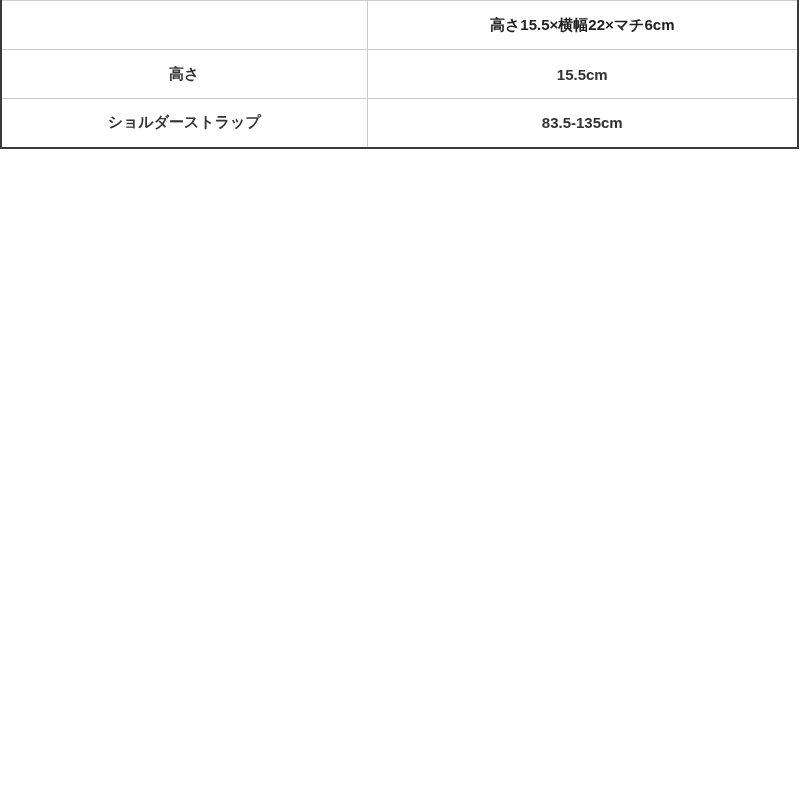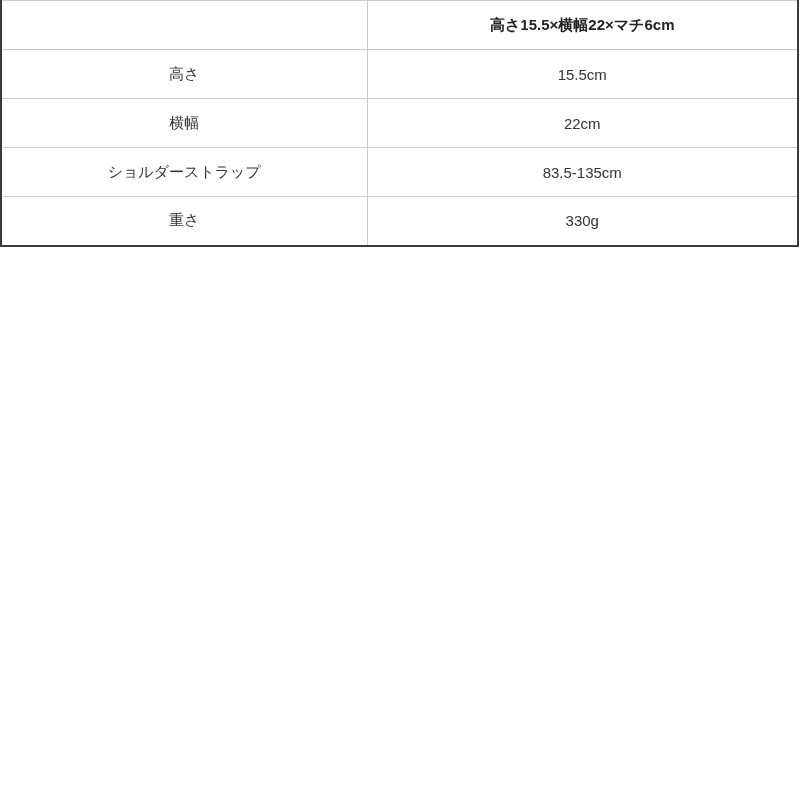--- a/index.html
+++ b/index.html
@@ -37,21 +37,21 @@
   }
   .spec-table th,
   .spec-table td {
     box-sizing: border-box;
     border: 1px solid var(--inner-border);
     height: 49px;
     padding: 0 8px;
     text-align: center;
     vertical-align: middle;
     font-size: 15px;
-    font-weight: 400;
+    font-weight: 700;
     color: var(--cell-text);
     overflow: hidden;
     white-space: nowrap;
   }
   .spec-table th {
     font-weight: 700;
     color: var(--header-text);
   }
   .col-label { width: 366px; }
   .col-value { width: auto; }
@@ -66,26 +66,18 @@
         <th class="col-label"></th>
         <th class="col-value">高さ15.5×横幅22×マチ6cm</th>
       </tr>
     </thead>
     <tbody id="spec-body">
         <tr>
           <td class="col-label">高さ</td>
           <td class="col-value">15.5cm</td>
         </tr>
         <tr>
-          <td class="col-label">横幅</td>
-          <td class="col-value">22cm</td>
-        </tr>
-        <tr>
           <td class="col-label">ショルダーストラップ</td>
           <td class="col-value">83.5-135cm</td>
-        </tr>
-        <tr>
-          <td class="col-label">重さ</td>
-          <td class="col-value">330g</td>
         </tr>
       </tbody>
   </table>
 </div>
 
 </body></html>

